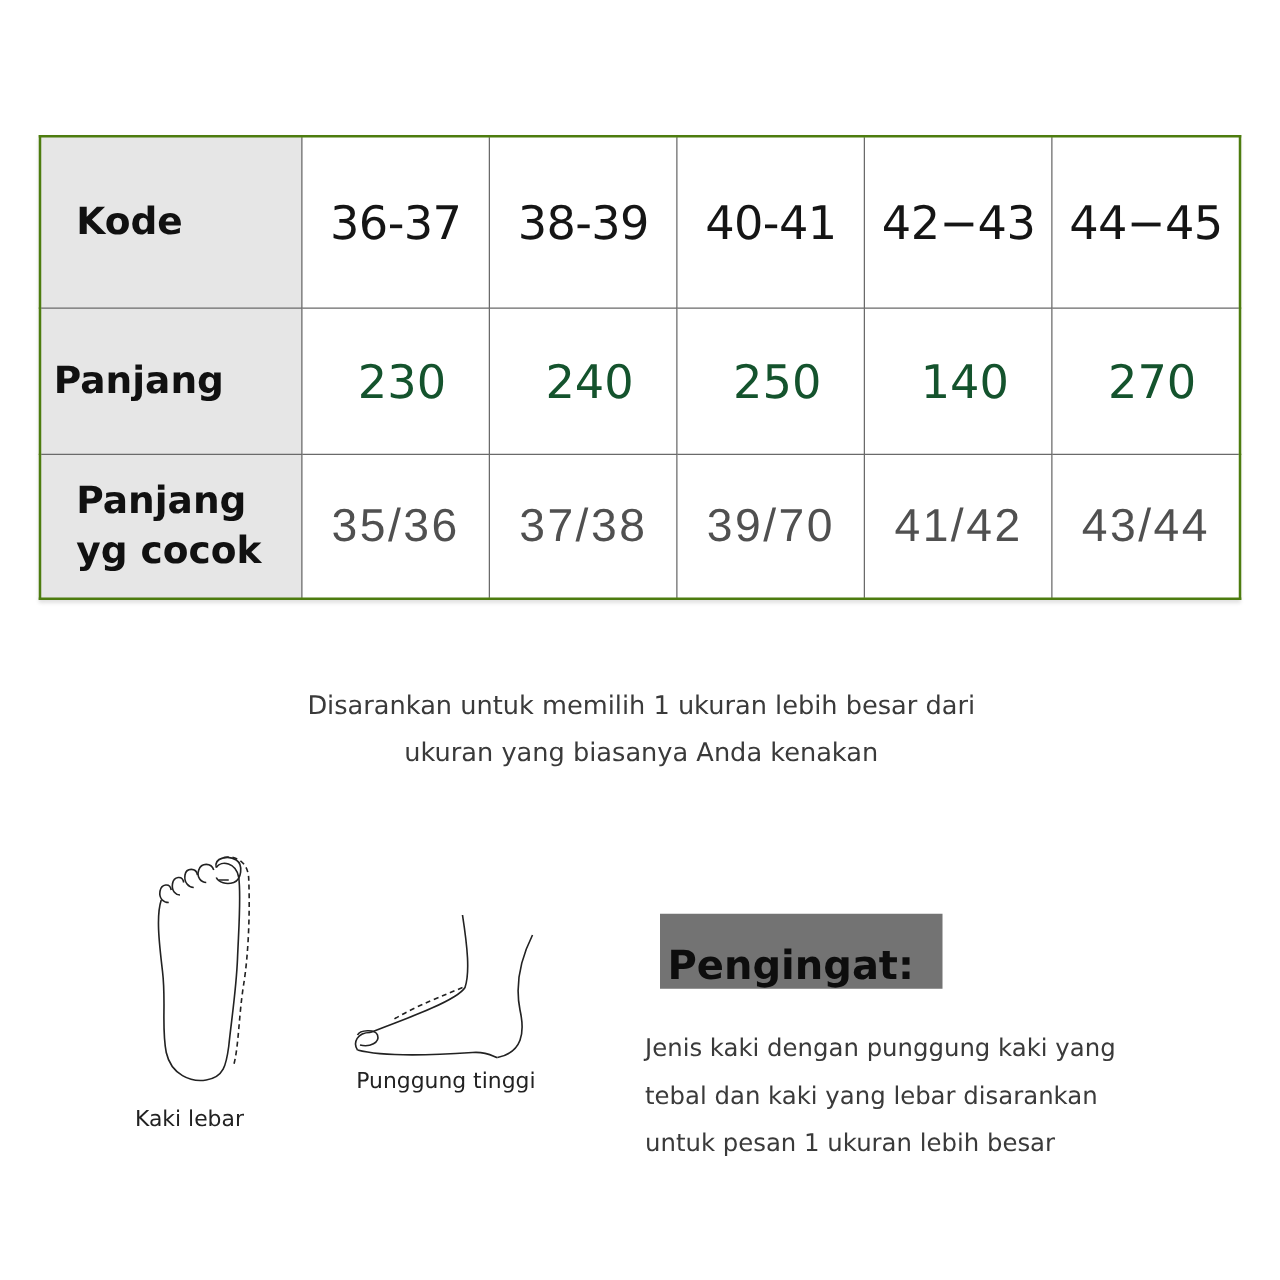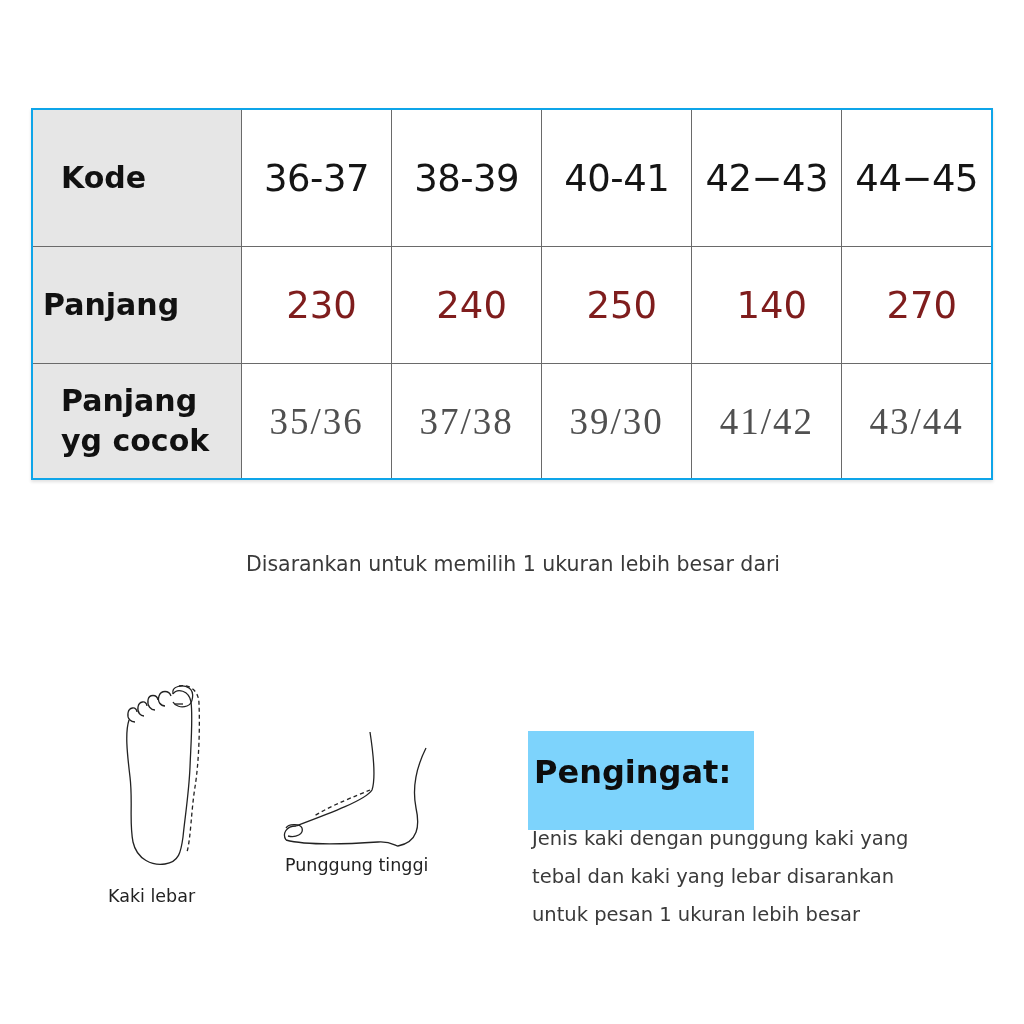--- a/index.html
+++ b/index.html
@@ -3,58 +3,58 @@
   <meta charset="utf-8">
   <style>
     html, body { margin: 0; padding: 0; }
     body {
       width: 1024px; height: 1024px; background: #ffffff; position: relative; overflow: hidden;
       font-family: "DejaVu Sans", sans-serif; color: #111;
     }
     .size-table {
       position: absolute; left: 31px; top: 108px; width: 962px; height: 370px;
       border-collapse: collapse; table-layout: fixed;
-      border: 2px solid #0ea5e9;
+      border: 2px solid #4d7c0f;
       box-shadow: 0 2px 3px rgba(0,0,0,0.12);
     }
     .size-table td {
       border: 1.5px solid #6a6a6a; padding: 0; text-align: center; vertical-align: middle;
       background: #ffffff;
     }
     .size-table td.head {
       background: #e6e6e6; text-align: left; padding-left: 28px;
       font-family: "DejaVu Sans", sans-serif; font-weight: bold; font-size: 30px; color: #111; line-height: 40px;
     }
     .size-table tr.r1 td { height: 136px; }
     .size-table tr.r2 td { height: 116px; padding-left: 10px; }
     .size-table tr.r3 td { height: 114px; }
     .size-table td.kode { font-family: "DejaVu Sans", sans-serif; font-size: 37px; color: #151515; letter-spacing: -0.5px; }
-    .size-table td.panj { font-family: "DejaVu Sans", sans-serif; font-size: 37px; color: #7f1d1d; }
-    .size-table td.fit  { font-family: Liberation Serif, serif; font-size: 37px; color: #505050; letter-spacing: 2px; }
+    .size-table td.panj { font-family: "DejaVu Sans", sans-serif; font-size: 37px; color: #14532d; }
+    .size-table td.fit  { font-family: Liberation Sans, sans-serif; font-size: 37px; color: #505050; letter-spacing: 2px; }
 
     .advice {
       position: absolute; left: 183px; width: 660px; top: 545px;
       text-align: center; font-family: "DejaVu Sans", sans-serif; font-size: 20.5px; color: #3a3a3a; line-height: 38px;
     }
 
     .foot-wide { position: absolute; left: 115px; top: 682px; width: 100px; height: 190px; }
     .foot-high { position: absolute; left: 278px; top: 728px; width: 160px; height: 130px; }
     .foot-label {
       position: absolute; font-family: "DejaVu Sans", sans-serif; font-size: 17.5px; color: #222;
     }
     .label-wide { left: 108px; top: 886px; }
     .label-high { left: 285px; top: 836px; margin-top: 19px; }
 
     .reminder-title {
-      position: absolute; left: 528px; top: 731px; width: 226px; height: 99px;
-      background: #7dd3fc; box-sizing: border-box; padding-left: 6px;
+      position: absolute; left: 528px; top: 731px; width: 226px; height: 60px;
+      background: #737373; box-sizing: border-box; padding-left: 6px;
       font-family: "DejaVu Sans", sans-serif; font-weight: bold; font-size: 32px; line-height: 82px; color: #0d0d0d;
     }
     .reminder-body {
-      position: absolute; left: 532px; top: 820px; width: 440px;
+      position: absolute; left: 516px; top: 820px; width: 440px;
       font-family: "DejaVu Sans", sans-serif; font-size: 19.5px; color: #3a3a3a; line-height: 38px;
     }
     .reminder-body div { white-space: nowrap; }
   </style>
 </head>
 <body>
 
 <table class="size-table">
   <tbody>
       <tr class="r1">
@@ -73,29 +73,30 @@
     <td class="panj">140</td>
     <td class="panj">270</td>
   </tr>
   <tr class="r3">
     <td class="head">
       <div>Panjang</div>
       <div>yg cocok</div>
     </td>
     <td class="fit">35/36</td>
     <td class="fit">37/38</td>
-    <td class="fit">39/30</td>
+    <td class="fit">39/70</td>
     <td class="fit">41/42</td>
     <td class="fit">43/44</td>
   </tr>
 </tbody>
   </table>
 
 <div class="advice">
   <div>Disarankan untuk memilih 1 ukuran lebih besar dari</div>
+  <div>ukuran yang biasanya Anda kenakan</div>
 </div>
 
 <svg class="foot-wide" viewBox="0 0 100 190" fill="none" stroke="#222" stroke-width="1.3">
 
   <path d="M14 38 C10 50, 12 70, 15 95 C18 120, 14 140, 18 160 C22 178, 38 184, 50 182 C64 180, 66 170, 68 155 C70 135, 74 110, 75 85 C76 60, 78 35, 76 20 C74 8, 62 6, 58 12"></path>
 
   <path d="M58 12 C56 4, 68 2, 74 6 C80 10, 78 22, 72 24 C66 26, 60 24, 58 20"></path>
   <path d="M60 22 L68 22"></path>
 
   <path d="M56 14 C54 8, 46 8, 44 14 C42 20, 46 24, 50 24"></path>

